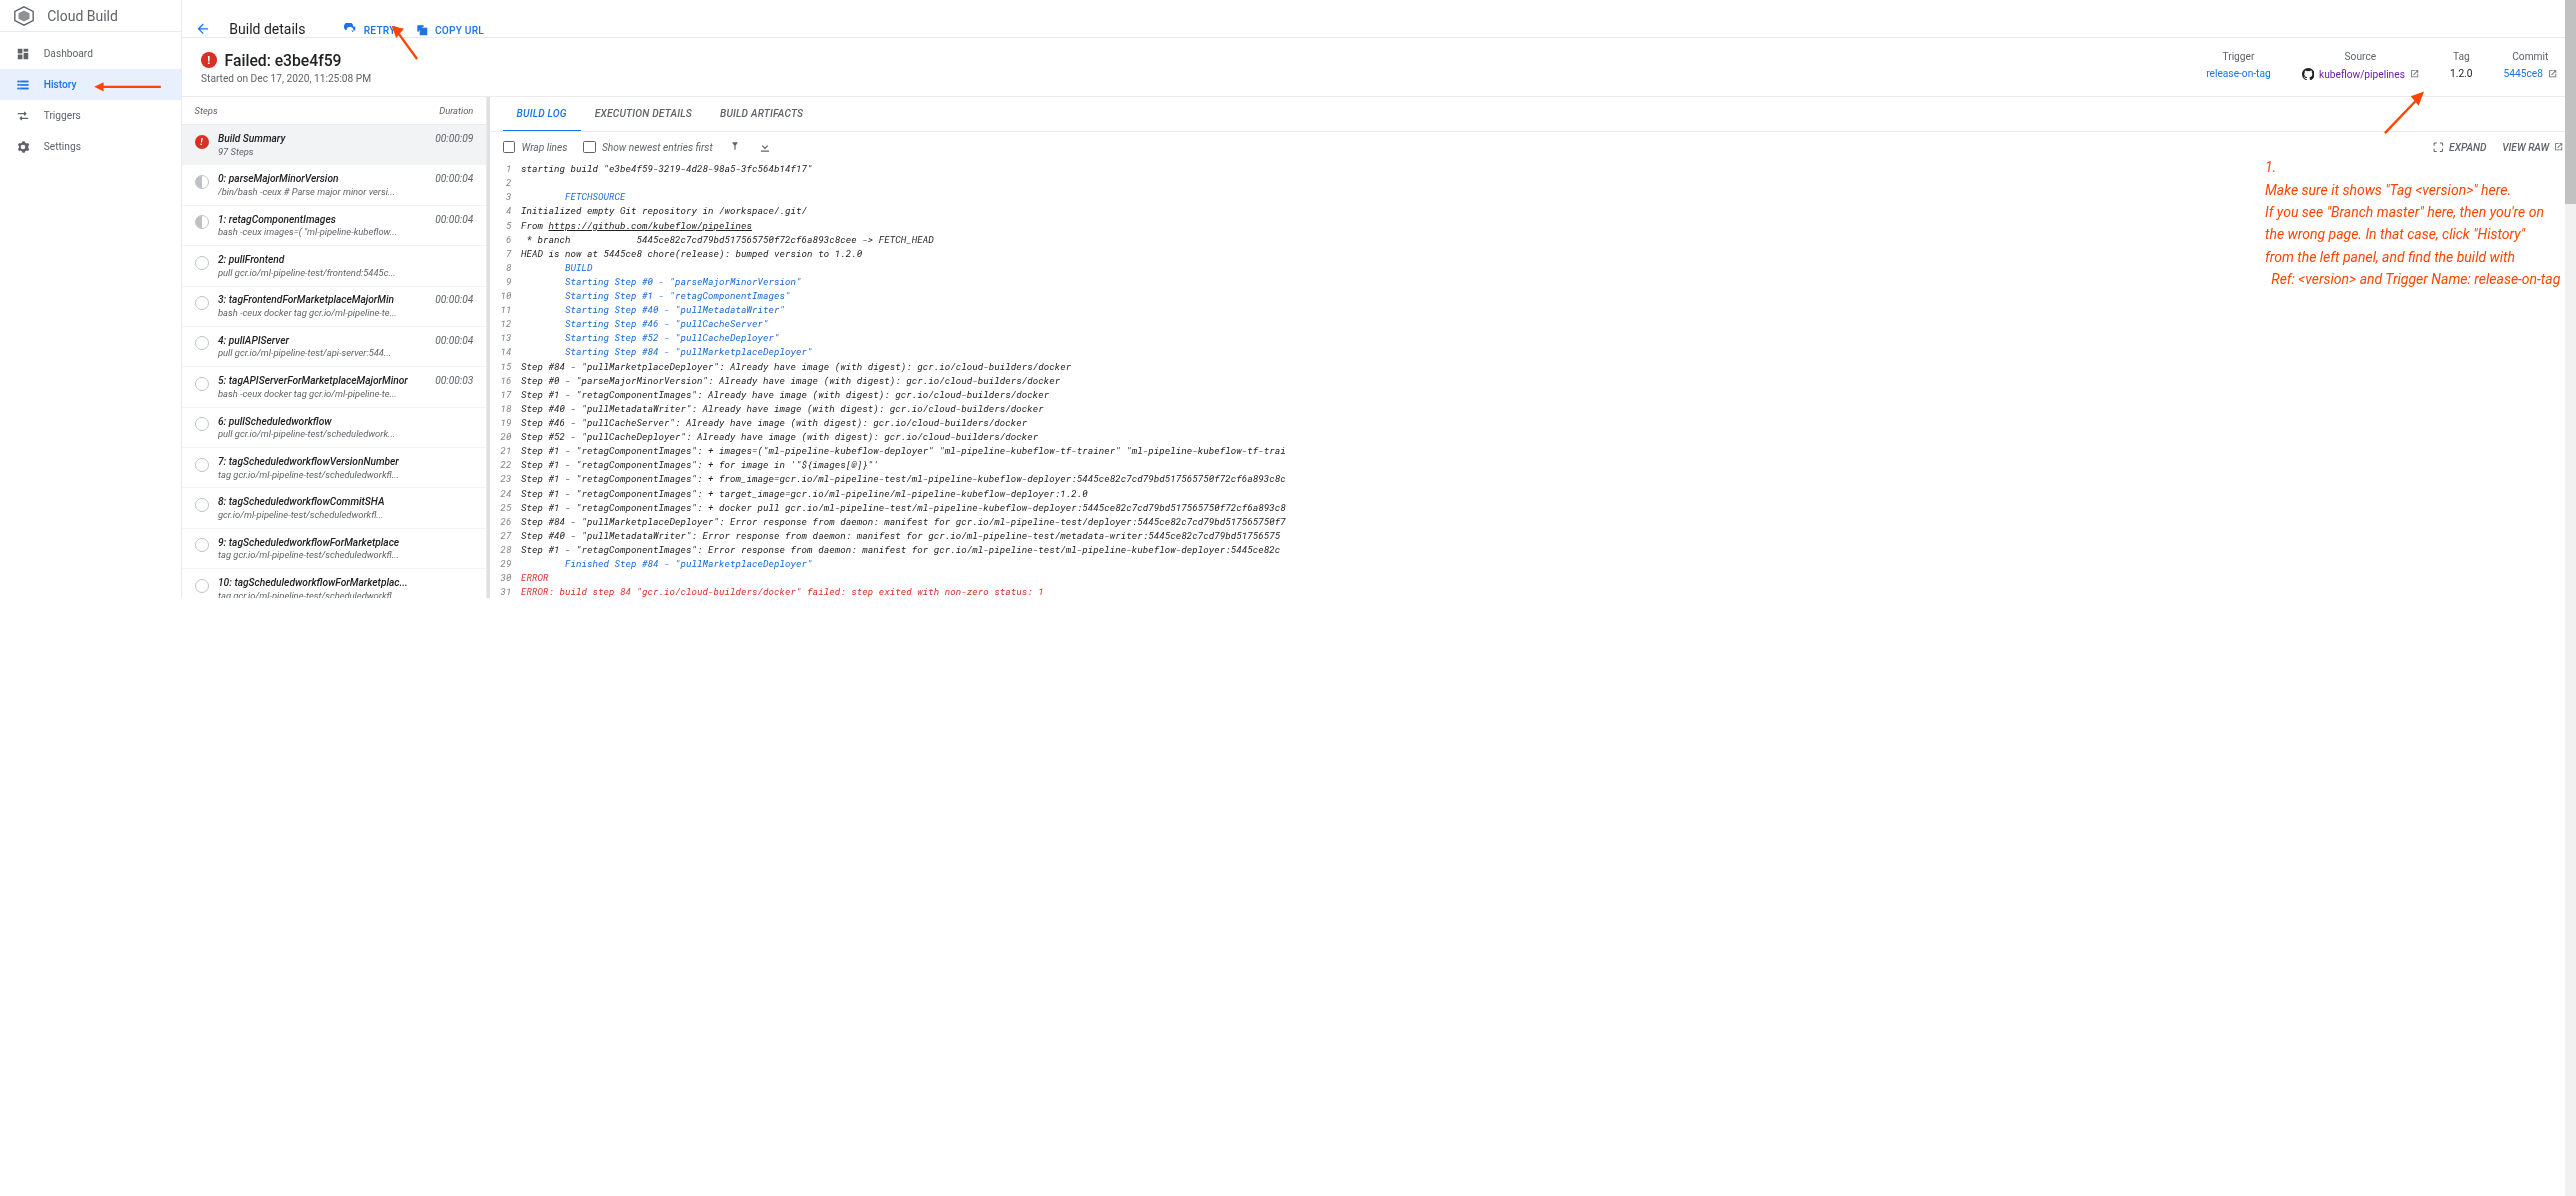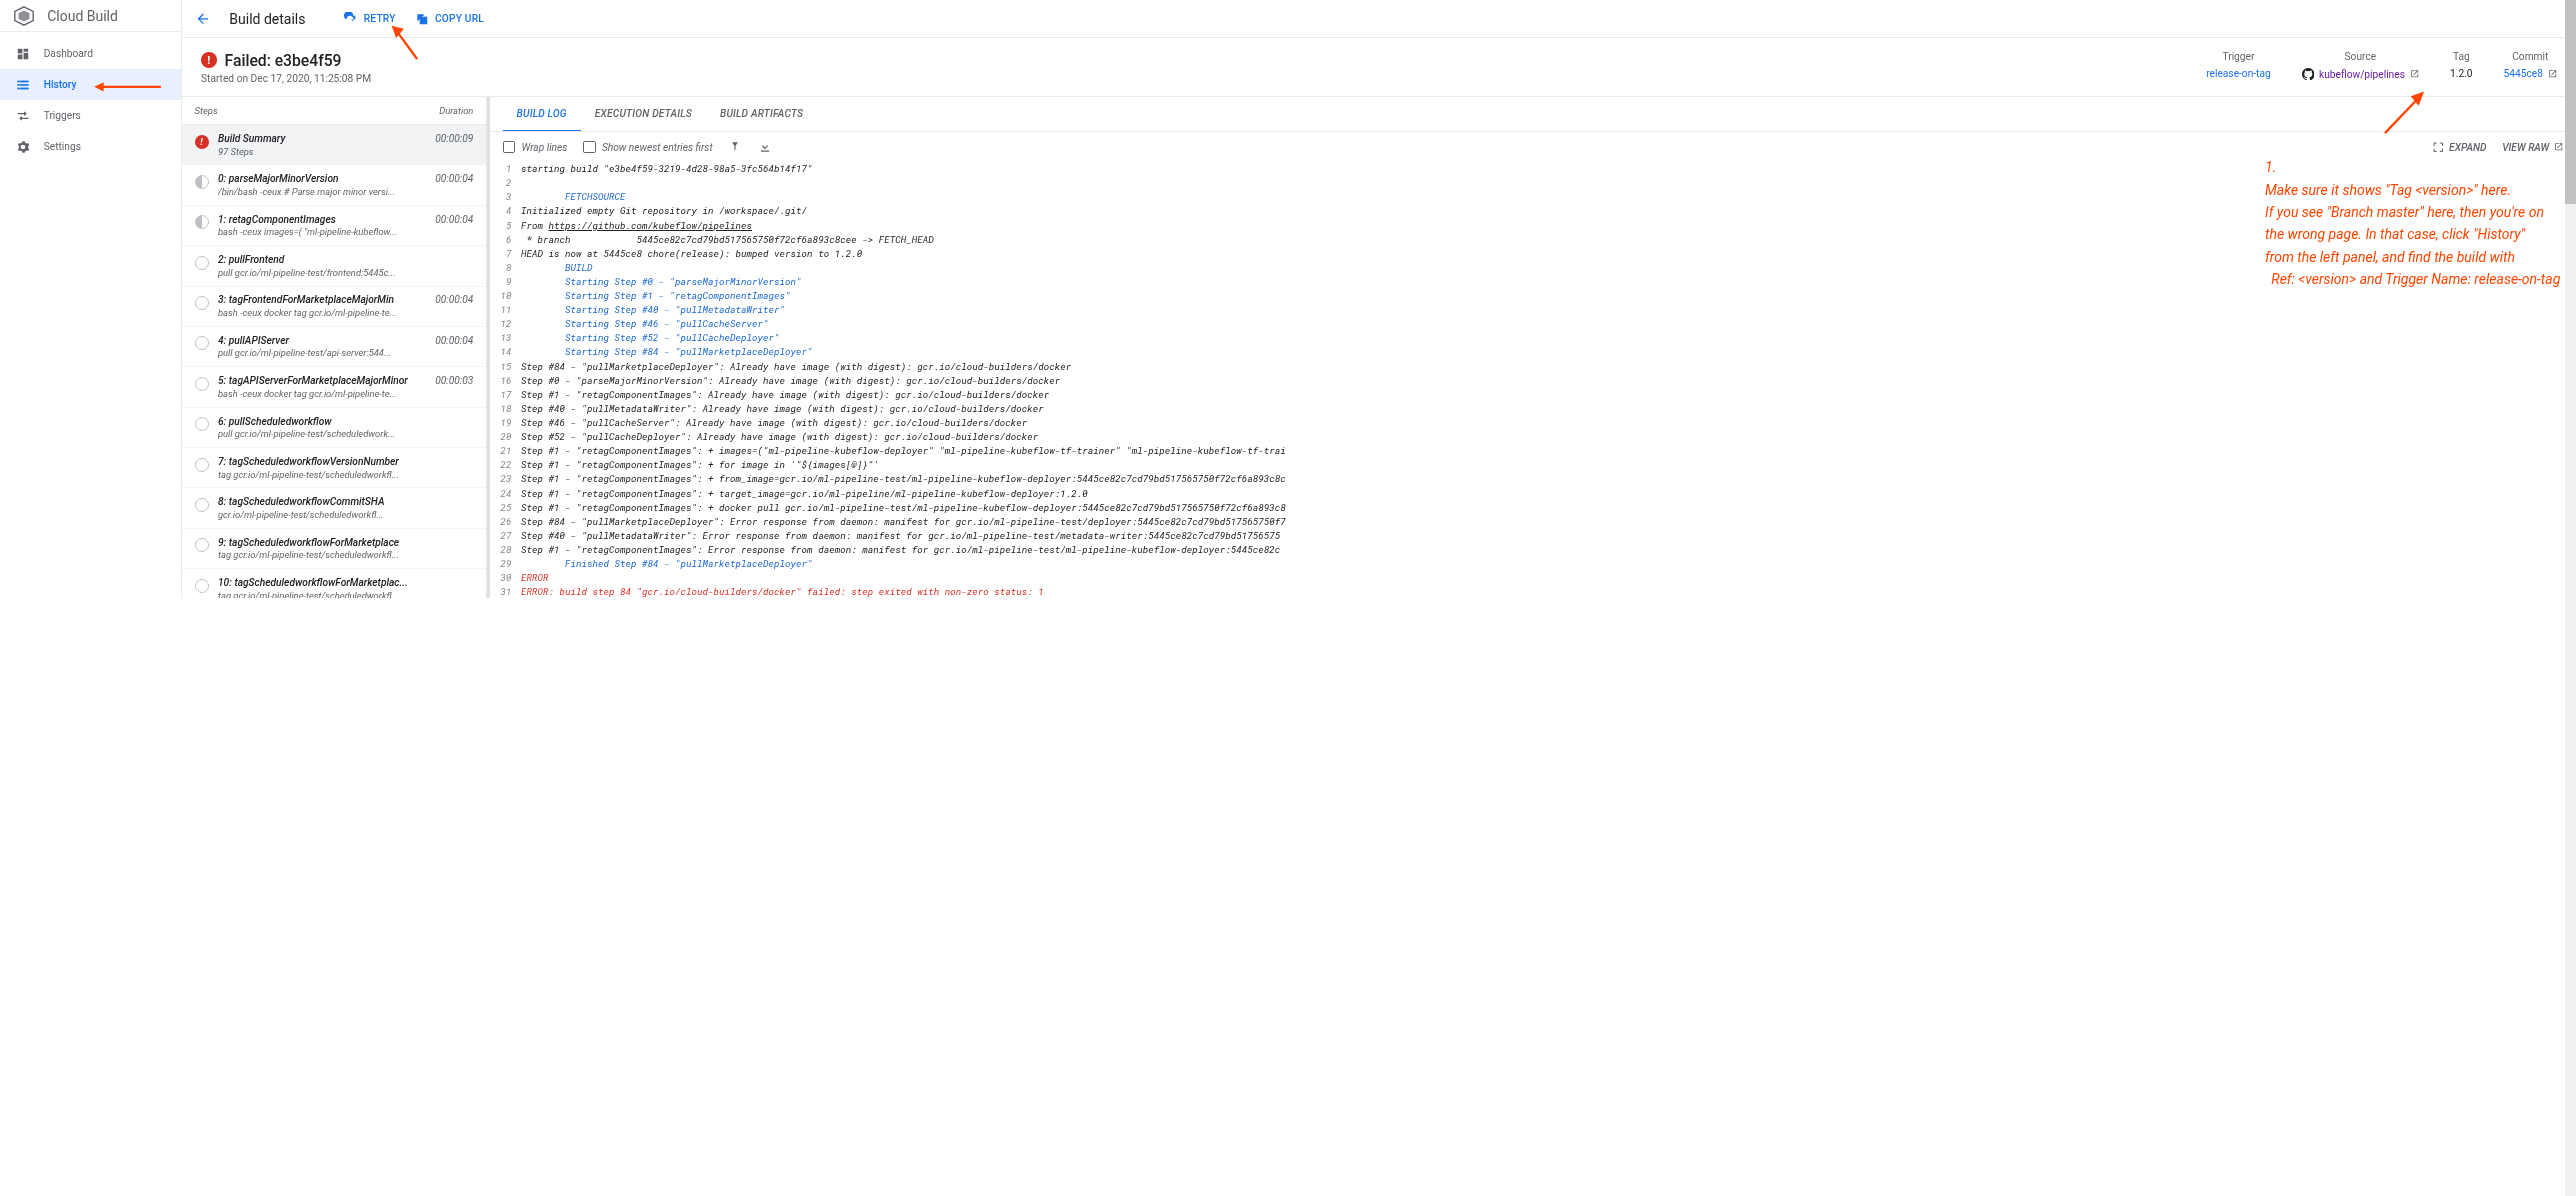--- a/index.html
+++ b/index.html
@@ -7,21 +7,21 @@
 .sidebar { width: 182px; border-right: 0.8px solid #e8eaed; flex-shrink: 0; }
 .sidebar-header { display: flex; align-items: center; height: 32px; padding: 0 12.6px; border-bottom: 0.8px solid #e8eaed; gap: 12.6px; }
 .logo { width: 22px; height: 22px; }
 .product-name { font-size: 14px; color: #5f6368; }
 .nav { padding-top: 6.3px; }
 .nav-item { display: flex; align-items: center; height: 31px; padding: 0 15.7px; gap: 14px; cursor: pointer; color: #5f6368; font-size: 10.2px; }
 .nav-item.active { background: #e8f0fe; color: #1a73e8; font-weight: 500; }
 .nav-item.active .nav-icon { fill: #1a73e8; stroke: #1a73e8; }
 .nav-icon { width: 14px; height: 14px; fill: #5f6368; flex-shrink: 0; }
 .main { flex: 1; display: flex; flex-direction: column; min-width: 0; }
-.topbar { display: flex; align-items: center; height: 38px; padding: 0 12.6px; border-bottom: 0.8px solid #e8eaed; gap: 19px; }
+.topbar { display: flex; align-items: flex-end; height: 38px; padding: 0 12.6px; border-bottom: 0.8px solid #e8eaed; gap: 19px; }
 .back-btn { color: #1a73e8; cursor: pointer; }
 .page-title { font-size: 14px; color: #202124; margin-right: 19px; }
 .action-btn { display: flex; align-items: center; gap: 6.3px; color: #1a73e8; font-weight: 500; font-size: 10.2px; cursor: pointer; letter-spacing: 0.2px; }
 .action-btn svg { width: 14px; height: 14px; fill: #1a73e8; }
 .summary { display: flex; padding: 12.6px 19px; border-bottom: 0.8px solid #e8eaed; }
 .summary-left { flex: 1; }
 .status-line { display: flex; align-items: center; gap: 7.9px; }
 .status-badge { width: 15.7px; height: 15.7px; border-radius: 50%; background: #d93025; color: #fff; display: flex; align-items: center; justify-content: center; font-weight: bold; font-size: 11px; }
 .status-title { font-size: 15.7px; font-weight: 500; }
 .started { color: #5f6368; font-size: 10.2px; margin-top: 3.1px; }

